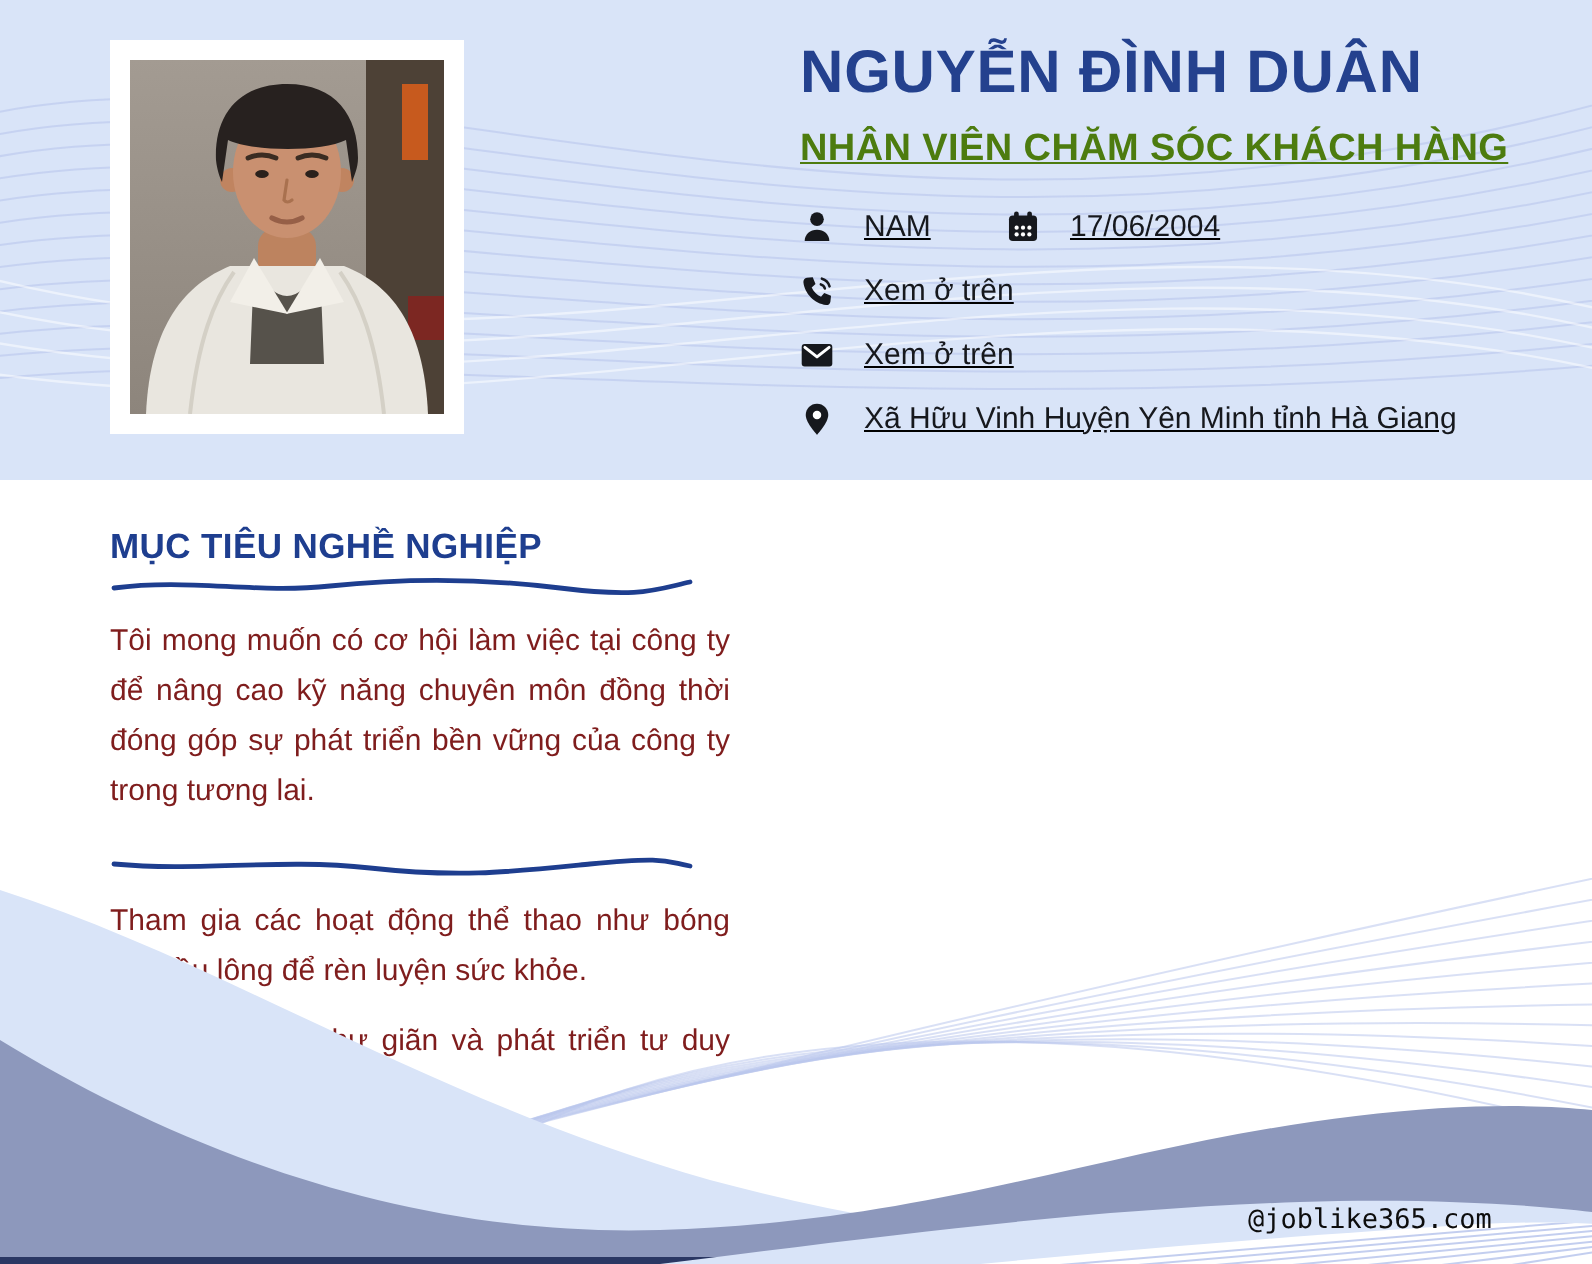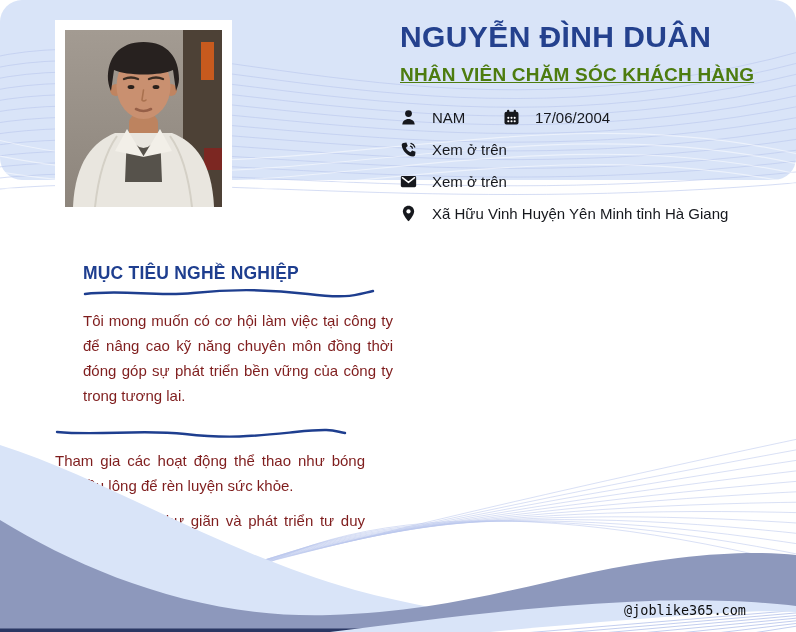--- a/index.html
+++ b/index.html
@@ -3,54 +3,53 @@
 <meta charset="utf-8">
 <style>
   * { margin:0; padding:0; box-sizing:border-box; }
   html,body { background:#fff; }
   .page {
     position:relative; width:796px; height:632px; overflow:hidden;
     background:#ffffff; font-family:"Liberation Sans", sans-serif;
   }
   
   .header {
-    position:absolute; left:0; top:0; width:796px; height:180px;
+    position:absolute; left:0; top:0; width:796px; height:240px;
     background:#d9e4f8;
-    border-radius:22px;
   }
   .header-decor { position:absolute; left:0; top:0; width:796px; height:240px; }
   .photo-frame {
     position:absolute; left:55px; top:20px; width:177px; height:197px;
     background:#ffffff; padding:10px;
   }
   .photo-frame svg { display:block; width:157px; height:177px; }
   .header-text { position:absolute; left:400px; top:0; width:372px; }
   .name {
     margin-top:20px; font-size:30px; font-weight:bold; color:#24418e;
     letter-spacing:.4px; line-height:1.15;
   }
   .subtitle {
     margin-top:9px; font-size:19px; font-weight:bold; color:#4d7c0f;
     letter-spacing:.2px;
     text-decoration:underline;
   }
   .info { margin-top:19px; display:flex; flex-direction:column; gap:11px; }
-  .info-row { display:flex; align-items:flex-end; height:21px; }
+  .info-row { display:flex; align-items:flex-start; height:21px;text-decoration:underline; }
   .info-row .ic { width:17px; height:17px; flex:0 0 17px; margin-right:15px; }
   .info-row .txt { font-size:15px; color:#16181d; }
   .gender-label { width:71px; }
   
   .section-heading {
     font-size:17.5px; font-weight:bold; color:#1e3e8f; letter-spacing:.2px;
   }
   .squiggle { display:block; margin-top:4px; }
   .body-text {
     font-size:15px; color:#7f1d1d; line-height:25px; text-align:justify;
   }
-  .col-left  { position:absolute; left:55px;  width:310px;margin-left:28px; }
+  .col-left  { position:absolute; left:55px;  width:310px; }
   .col-right { position:absolute; left:400px; width:356px; }
   #objective { top:263px; }
   #objective .body-text { margin-top:10px; }
   #hobbies   { top:424px; left:55px; position:absolute; width:310px; }
   #hobbies .body-text { margin-top:10px; }
   #education { top:270px; }
   #education .body-text { margin-top:8px; line-height:27px; text-align:left; }
   
   .bottom-decor { position:absolute; left:0; bottom:0; width:796px; height:210px; pointer-events:none; }
   .credit {

